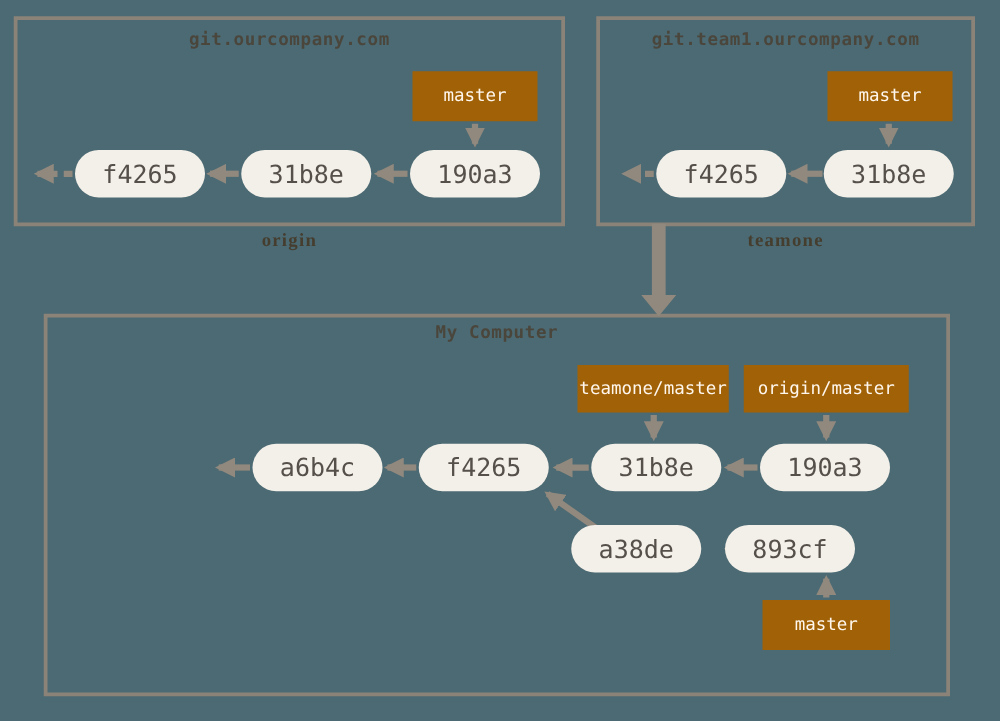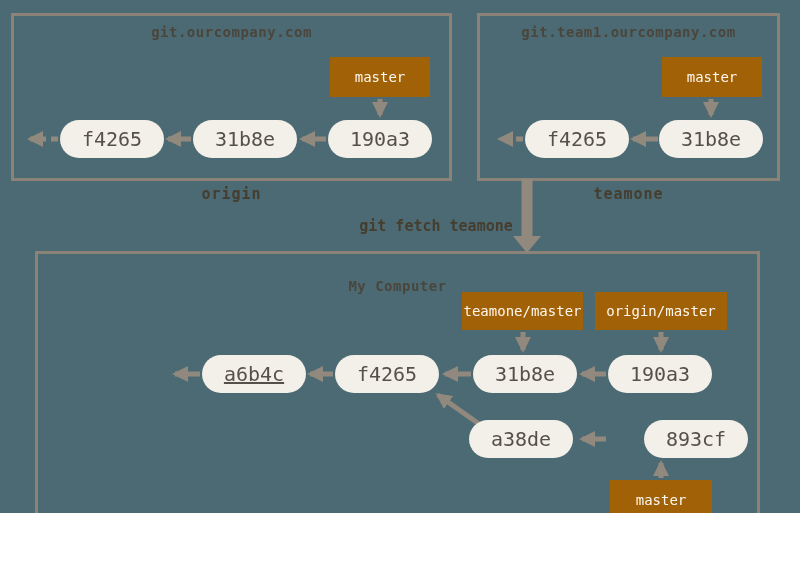--- a/index.html
+++ b/index.html
@@ -1,18 +1,18 @@
 <!DOCTYPE html>
 <html><head>
 <meta charset="utf-8">
 <style>
   html,body{margin:0;padding:0;}
   .canvas{
     position:relative;
-    width:800px;height:513px;
+    width:800px;height:577px;
     background:#4c6a73;
     font-family:"DejaVu Sans Mono", monospace;
     overflow:hidden;
   }
   .box{
     position:absolute;
     border:3px solid #8c8378;
     box-sizing:border-box;
     z-index:1;
   }
@@ -49,37 +49,38 @@
     z-index:3;
   }
   .ext-label{
     position:absolute;
     font-weight:bold;
     font-size:15px;
     color:#453d2e;
     text-align:center;
     z-index:3;
     letter-spacing:1px;
+    font-family:Liberation Serif, serif;
   }
 </style>
 </head>
 <body>
 
 <div class="canvas">
 
   <div class="box" style="left:11px;top:13px;width:441px;height:168px;">
     <div class="box-title">git.ourcompany.com</div>
   </div>
 
   <div class="box" style="left:477px;top:13px;width:303px;height:168px;">
     <div class="box-title">git.team1.ourcompany.com</div>
   </div>
 
   <div class="box" style="left:35px;top:251px;width:725px;height:306px;">
-    <div class="box-title" style="top:24px;">My Computer</div>
+    <div class="box-title" style="top:4px;">My Computer</div>
   </div>
 
   <svg class="arrows" width="800" height="577">
     <defs>
       <marker id="ah" markerUnits="userSpaceOnUse" markerWidth="18" markerHeight="16" refX="13" refY="8" orient="auto">
         <path d="M0,0 L16,8 L0,16 Z" fill="#91897e"></path>
       </marker>
     </defs>
     <g stroke="#91897e" stroke-width="5" fill="none">
 
@@ -110,28 +111,27 @@
   <div class="commit" style="left:60px;top:120px;">f4265</div>
   <div class="commit" style="left:193px;top:120px;">31b8e</div>
   <div class="commit" style="left:328px;top:120px;">190a3</div>
   <div class="ext-label" style="left:11px;top:185px;width:441px;">origin</div>
 
   <div class="ref" style="left:662px;top:57px;width:100px;height:40px;">master</div>
   <div class="commit" style="left:525px;top:120px;">f4265</div>
   <div class="commit" style="left:659px;top:120px;">31b8e</div>
   <div class="ext-label" style="left:477px;top:185px;width:303px;">teamone</div>
 
-  <div class="ext-label" style="left:336px;top:217px;width:200px;letter-spacing:0;">git fetch teamone</div>
 
   <div class="ref" style="left:462px;top:292px;width:121px;height:38px;">teamone/master</div>
   <div class="ref" style="left:595px;top:292px;width:132px;height:38px;">origin/master</div>
 
-  <div class="commit" style="left:202px;top:355px;text-decoration:underline;">a6b4c</div>
+  <div class="commit" style="left:202px;top:355px;">a6b4c</div>
   <div class="commit" style="left:335px;top:355px;">f4265</div>
   <div class="commit" style="left:473px;top:355px;">31b8e</div>
   <div class="commit" style="left:608px;top:355px;">190a3</div>
 
-  <div class="commit" style="left:469px;top:420px;">a38de</div>
-  <div class="commit" style="left:644px;top:420px;">893cf</div>
+  <div class="commit" style="left:457px;top:420px;">a38de</div>
+  <div class="commit" style="left:580px;top:420px;">893cf</div>
 
   <div class="ref" style="left:610px;top:480px;width:102px;height:40px;">master</div>
 
 </div>
 
 </body></html>

